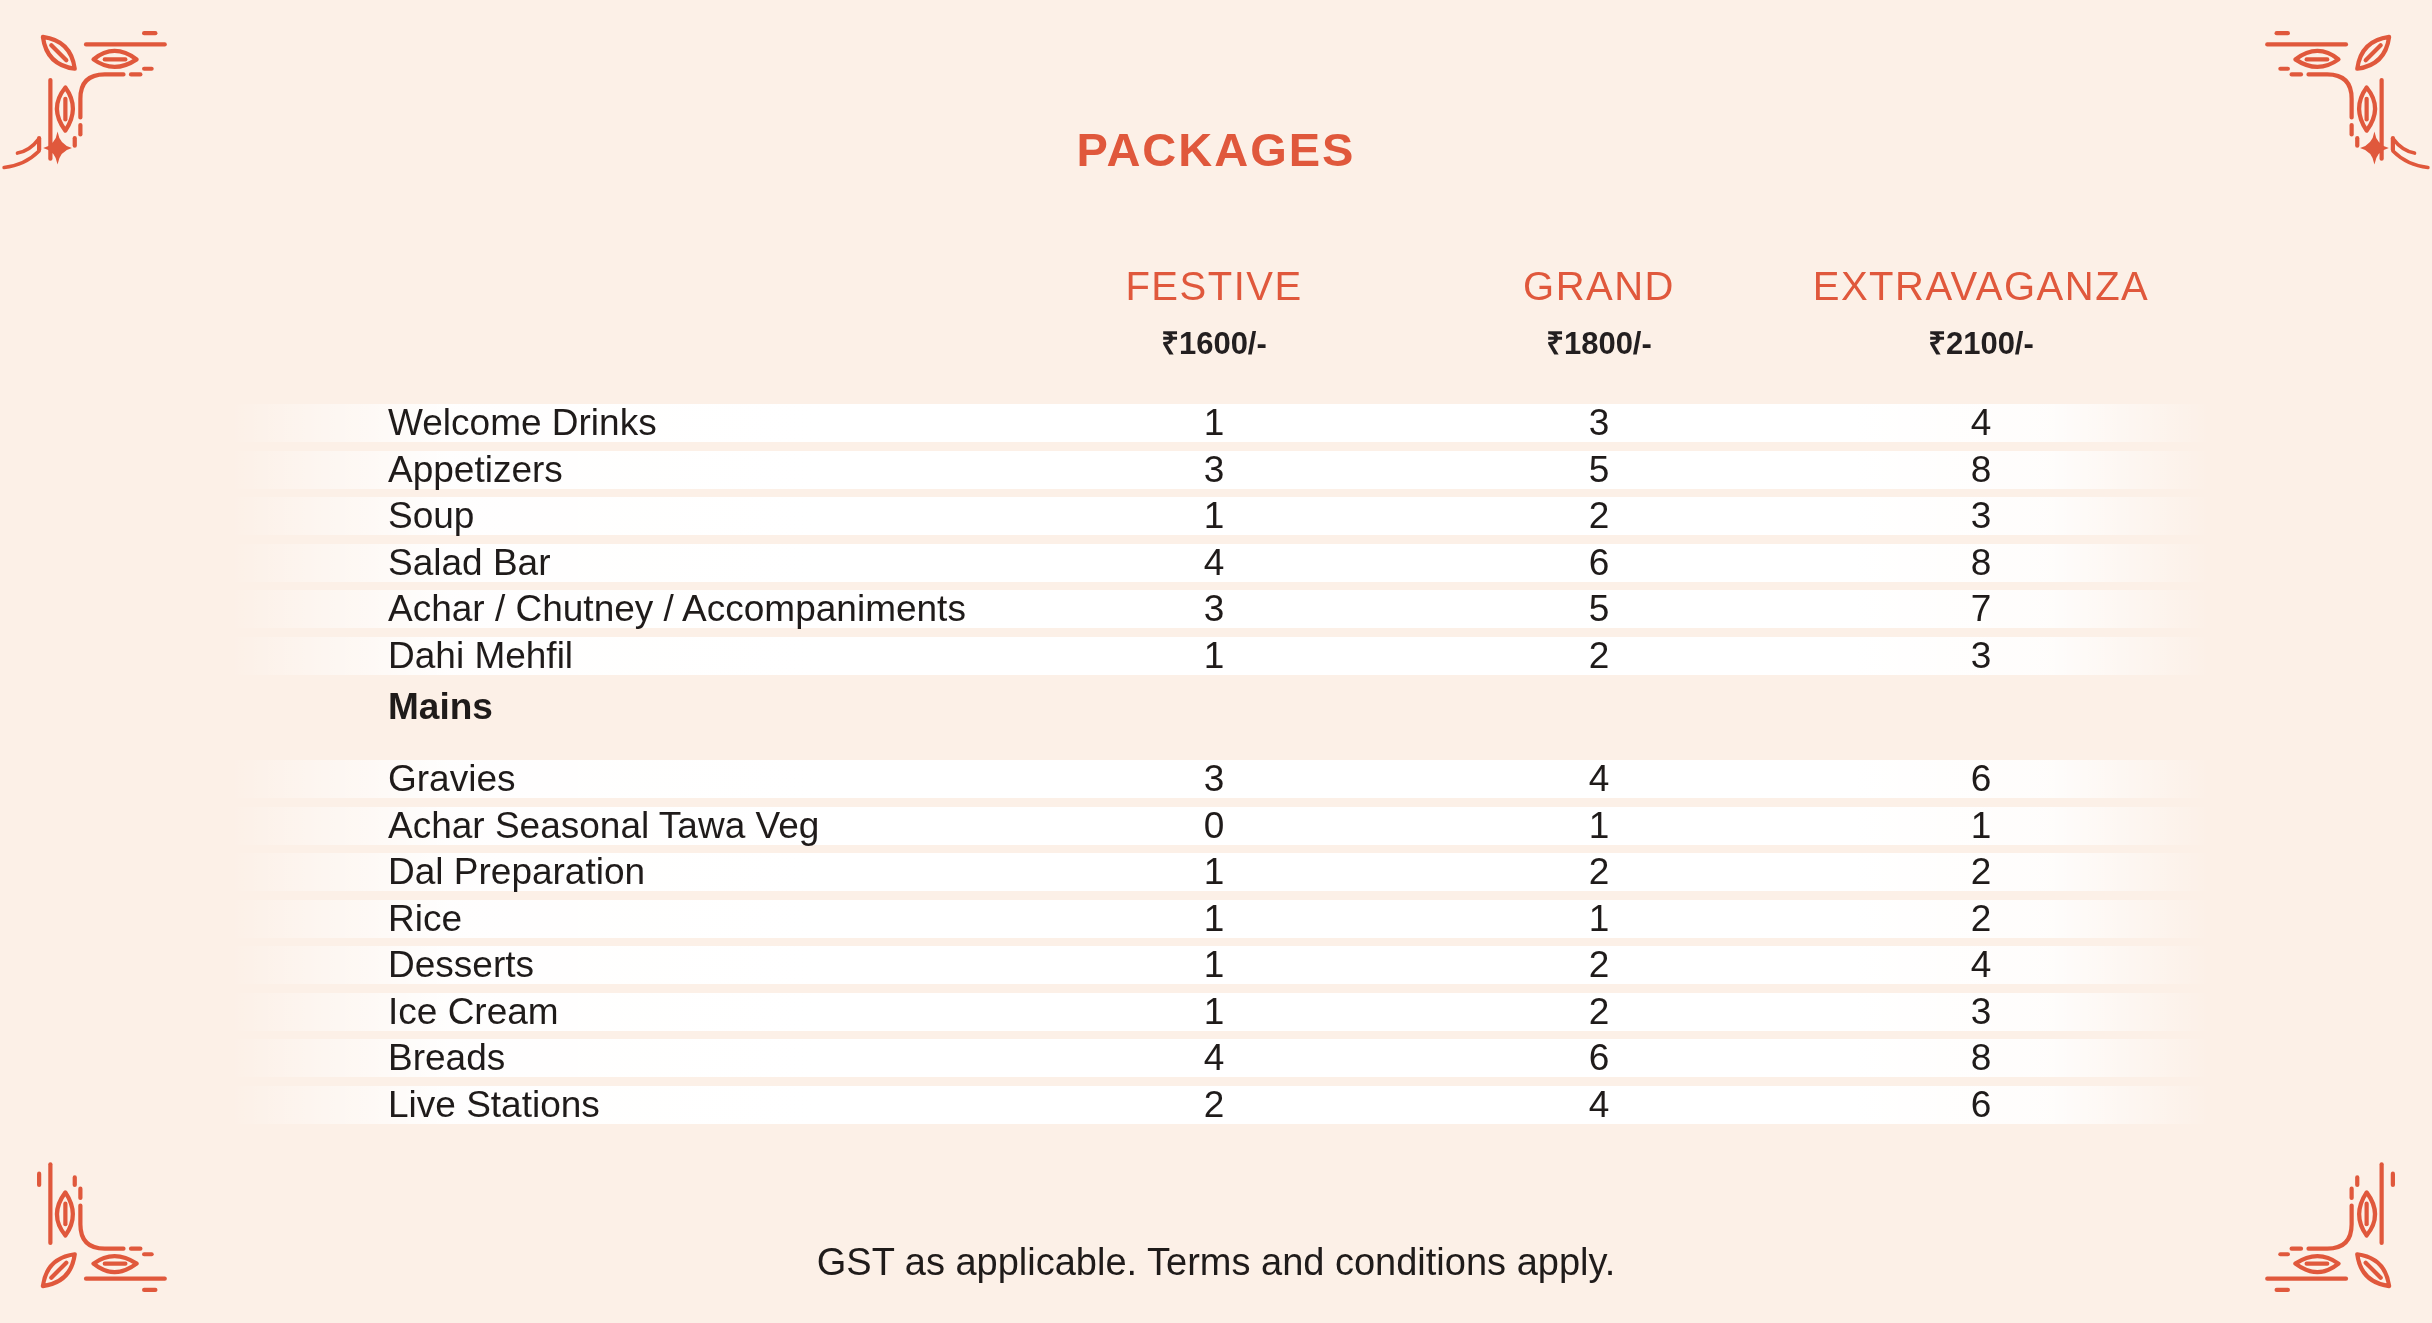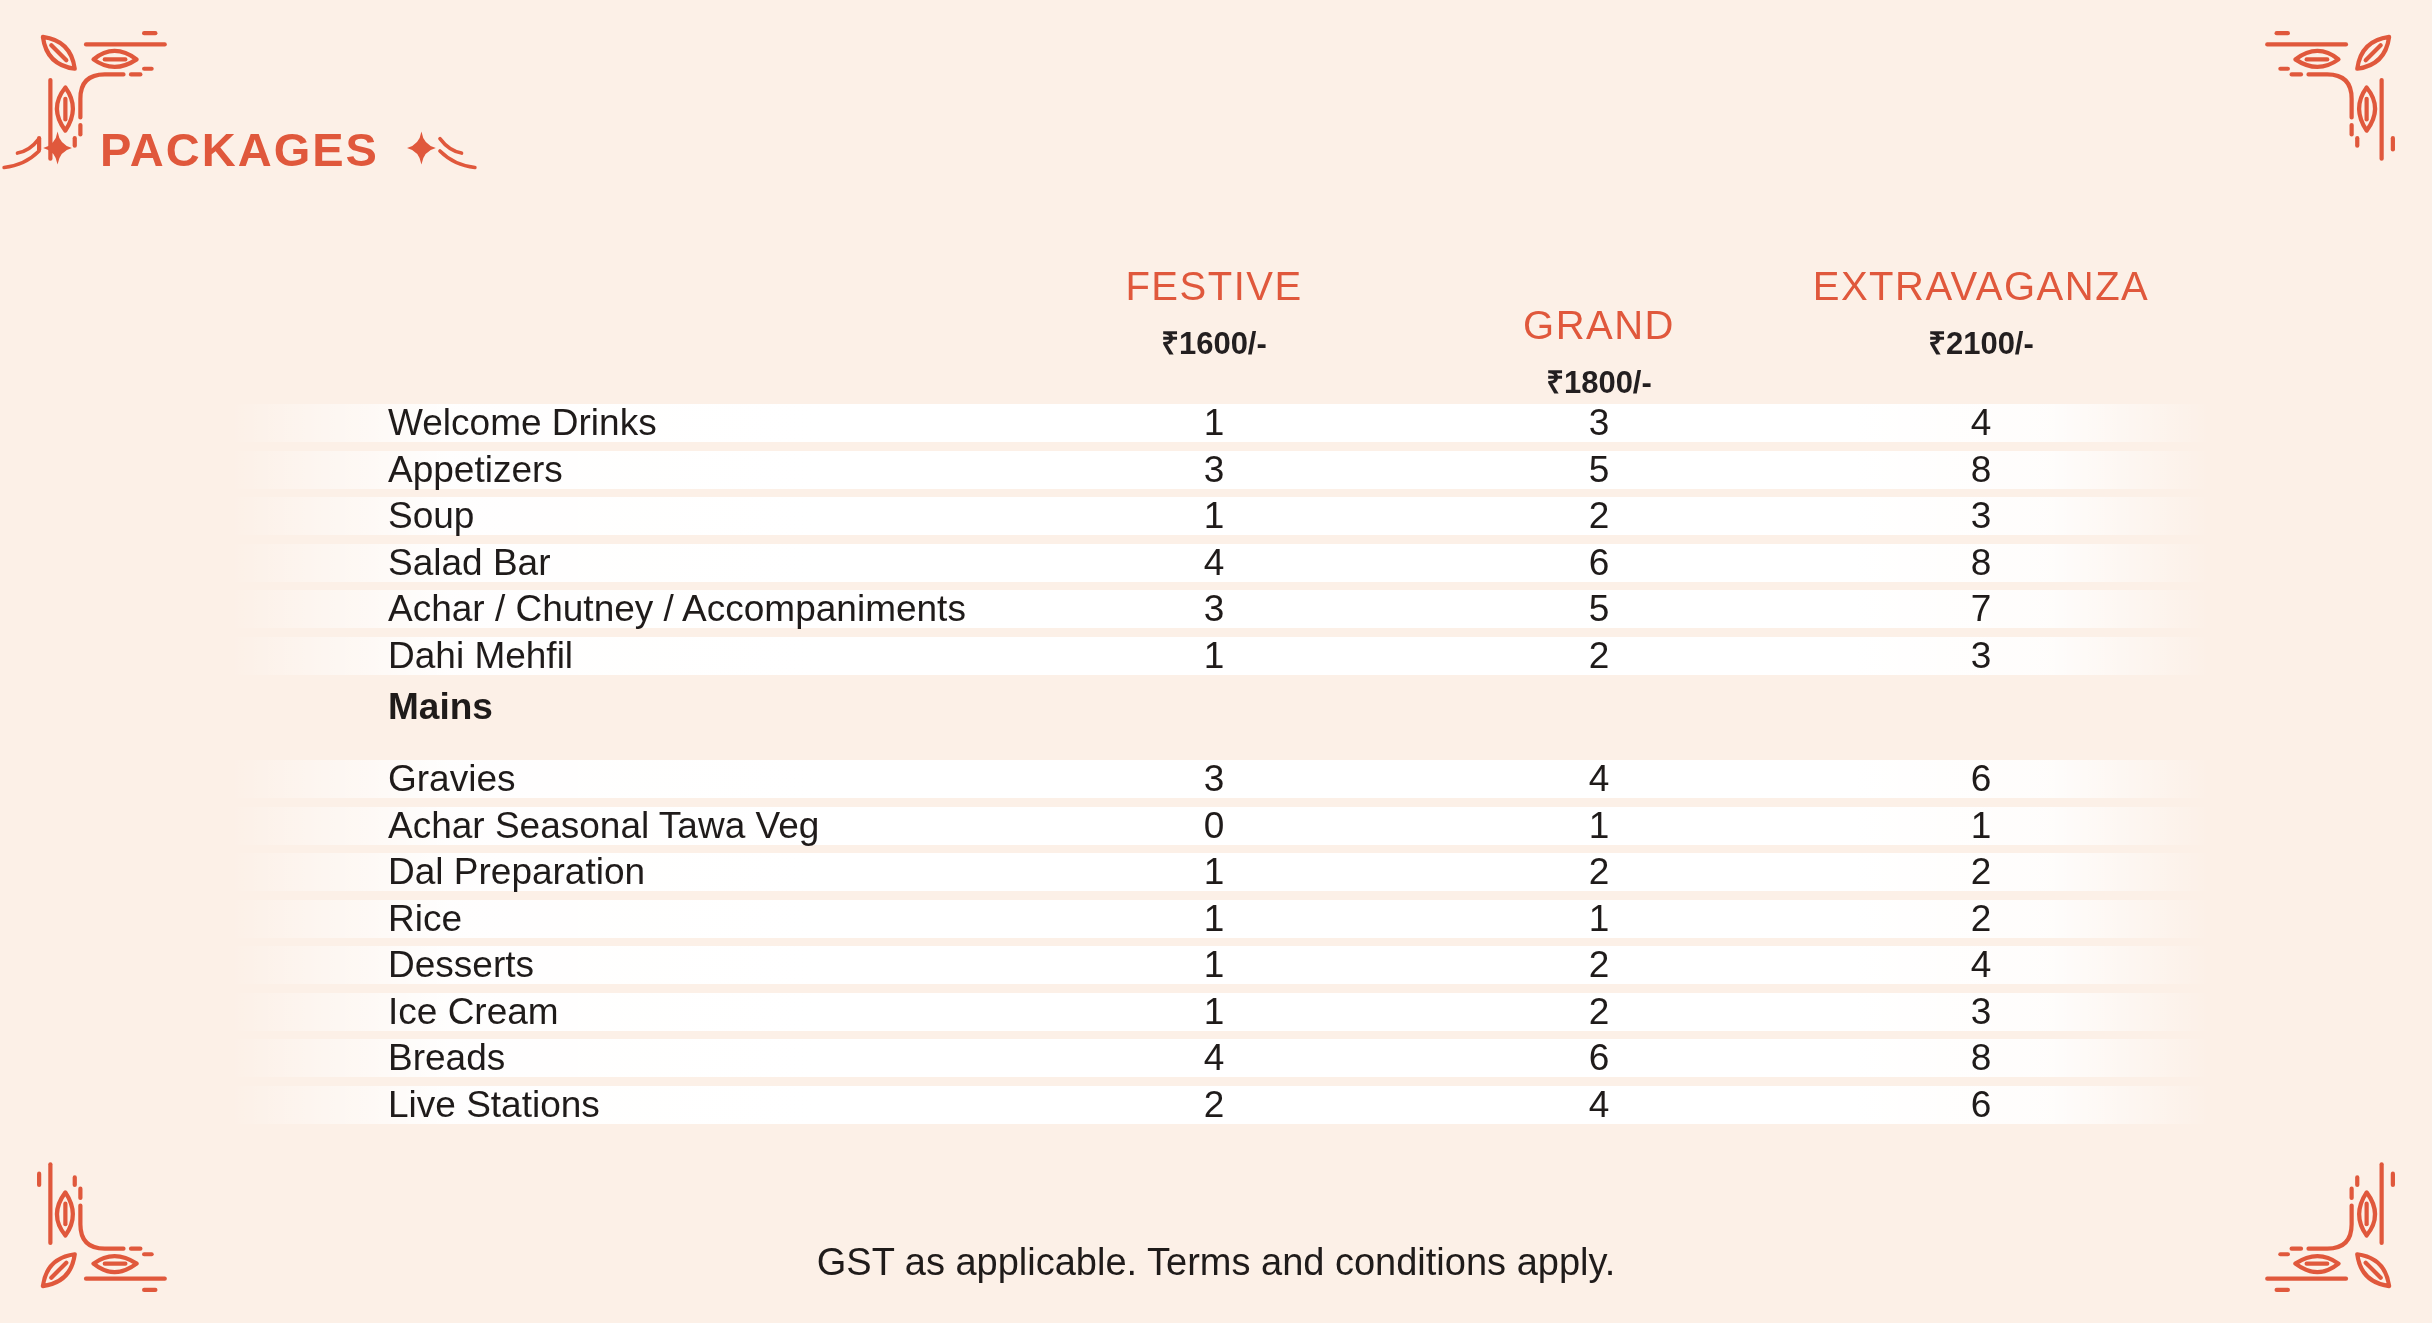--- a/index.html
+++ b/index.html
@@ -14,41 +14,41 @@
   
   .corner{position:absolute;width:150px;height:150px;}
   .corner svg{width:100%;height:100%;}
   .corner.tl{left:26px;top:20px;}
   .corner.tr{right:26px;top:20px;transform:scaleX(-1);}
   .corner.bl{left:26px;bottom:20px;transform:scaleY(-1);}
   .corner.br{right:26px;bottom:20px;transform:scale(-1,-1);}
   
   .title-wrap{
     position:absolute;left:0;top:122px;width:100%;
-    display:flex;align-items:center;justify-content:flex-start;gap:26px;
+    display:flex;align-items:center;justify-content:space-between;gap:26px;
   }
   .page-title{
     font-size:47px;font-weight:700;letter-spacing:2px;
     color:#e0583c;
   }
   .flourish{width:74px;height:50px;flex:0 0 auto;}
   .flourish.right{transform:scaleX(-1);}
   
   .pkg-header{
     position:absolute;top:264px;transform:translateX(-50%);
     text-align:center;white-space:nowrap;
   }
   .pkg-header .pkg-name{
     font-size:40px;font-weight:400;letter-spacing:1.5px;color:#e0583c;
   }
   .pkg-header .pkg-price{
     margin-top:12px;font-size:31px;font-weight:700;color:#231f20;
   }
   .pkg-header.c1{left:1214px;}
-  .pkg-header.c2{left:1599px;margin-top:39px;}
+  .pkg-header.c2{left:1599px;}
   .pkg-header.c3{left:1981px;}
   
   .rows{position:absolute;left:230px;width:1980px;}
   .rows.section-1{top:404px;}
   .rows.section-2{top:760px;}
   .row{
     position:relative;height:38px;margin-bottom:8.5px;
     background:linear-gradient(90deg,
       rgba(255,255,255,0) 0%, rgba(255,255,255,.95) 11%,
       #ffffff 30%, #ffffff 82%,

